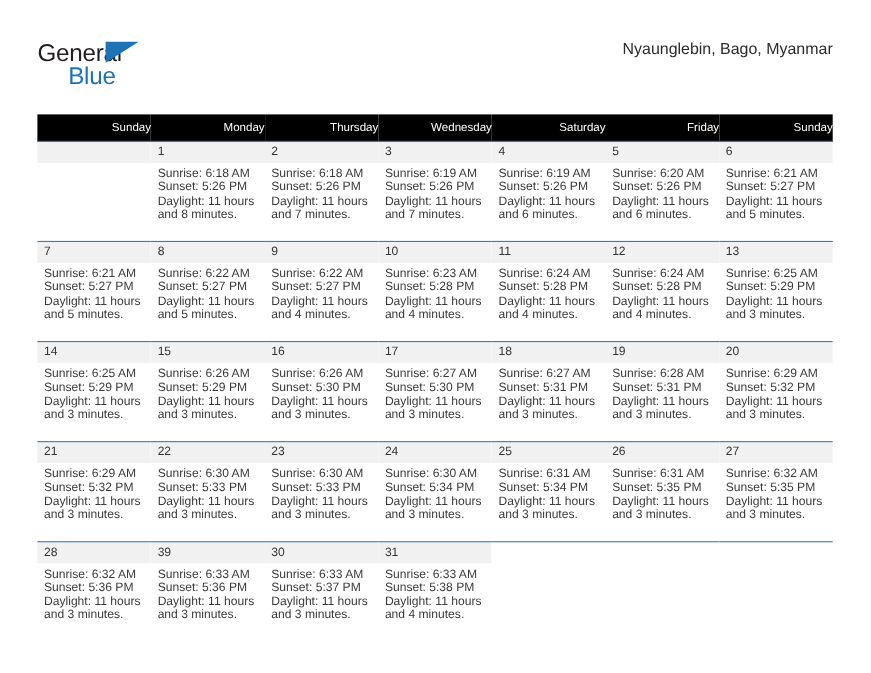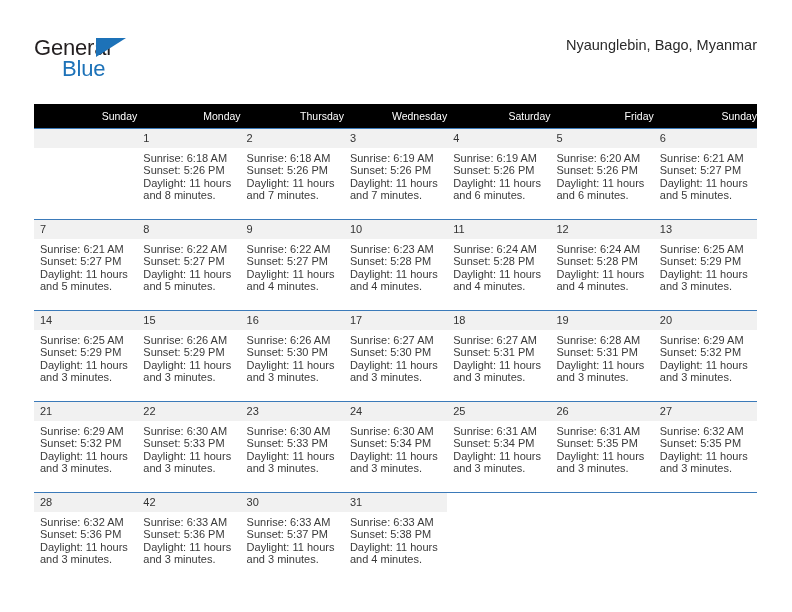--- a/index.html
+++ b/index.html
@@ -453,21 +453,21 @@
           <td>
             <div class="daynum">28</div>
             <div class="dayinfo">
               <div>Sunrise: 6:32 AM</div>
               <div>Sunset: 5:36 PM</div>
               <div>Daylight: 11 hours</div>
               <div>and 3 minutes.</div>
             </div>
           </td>
           <td>
-            <div class="daynum">42</div>
+            <div class="daynum">39</div>
             <div class="dayinfo">
               <div>Sunrise: 6:33 AM</div>
               <div>Sunset: 5:36 PM</div>
               <div>Daylight: 11 hours</div>
               <div>and 3 minutes.</div>
             </div>
           </td>
           <td>
             <div class="daynum">30</div>
             <div class="dayinfo">

